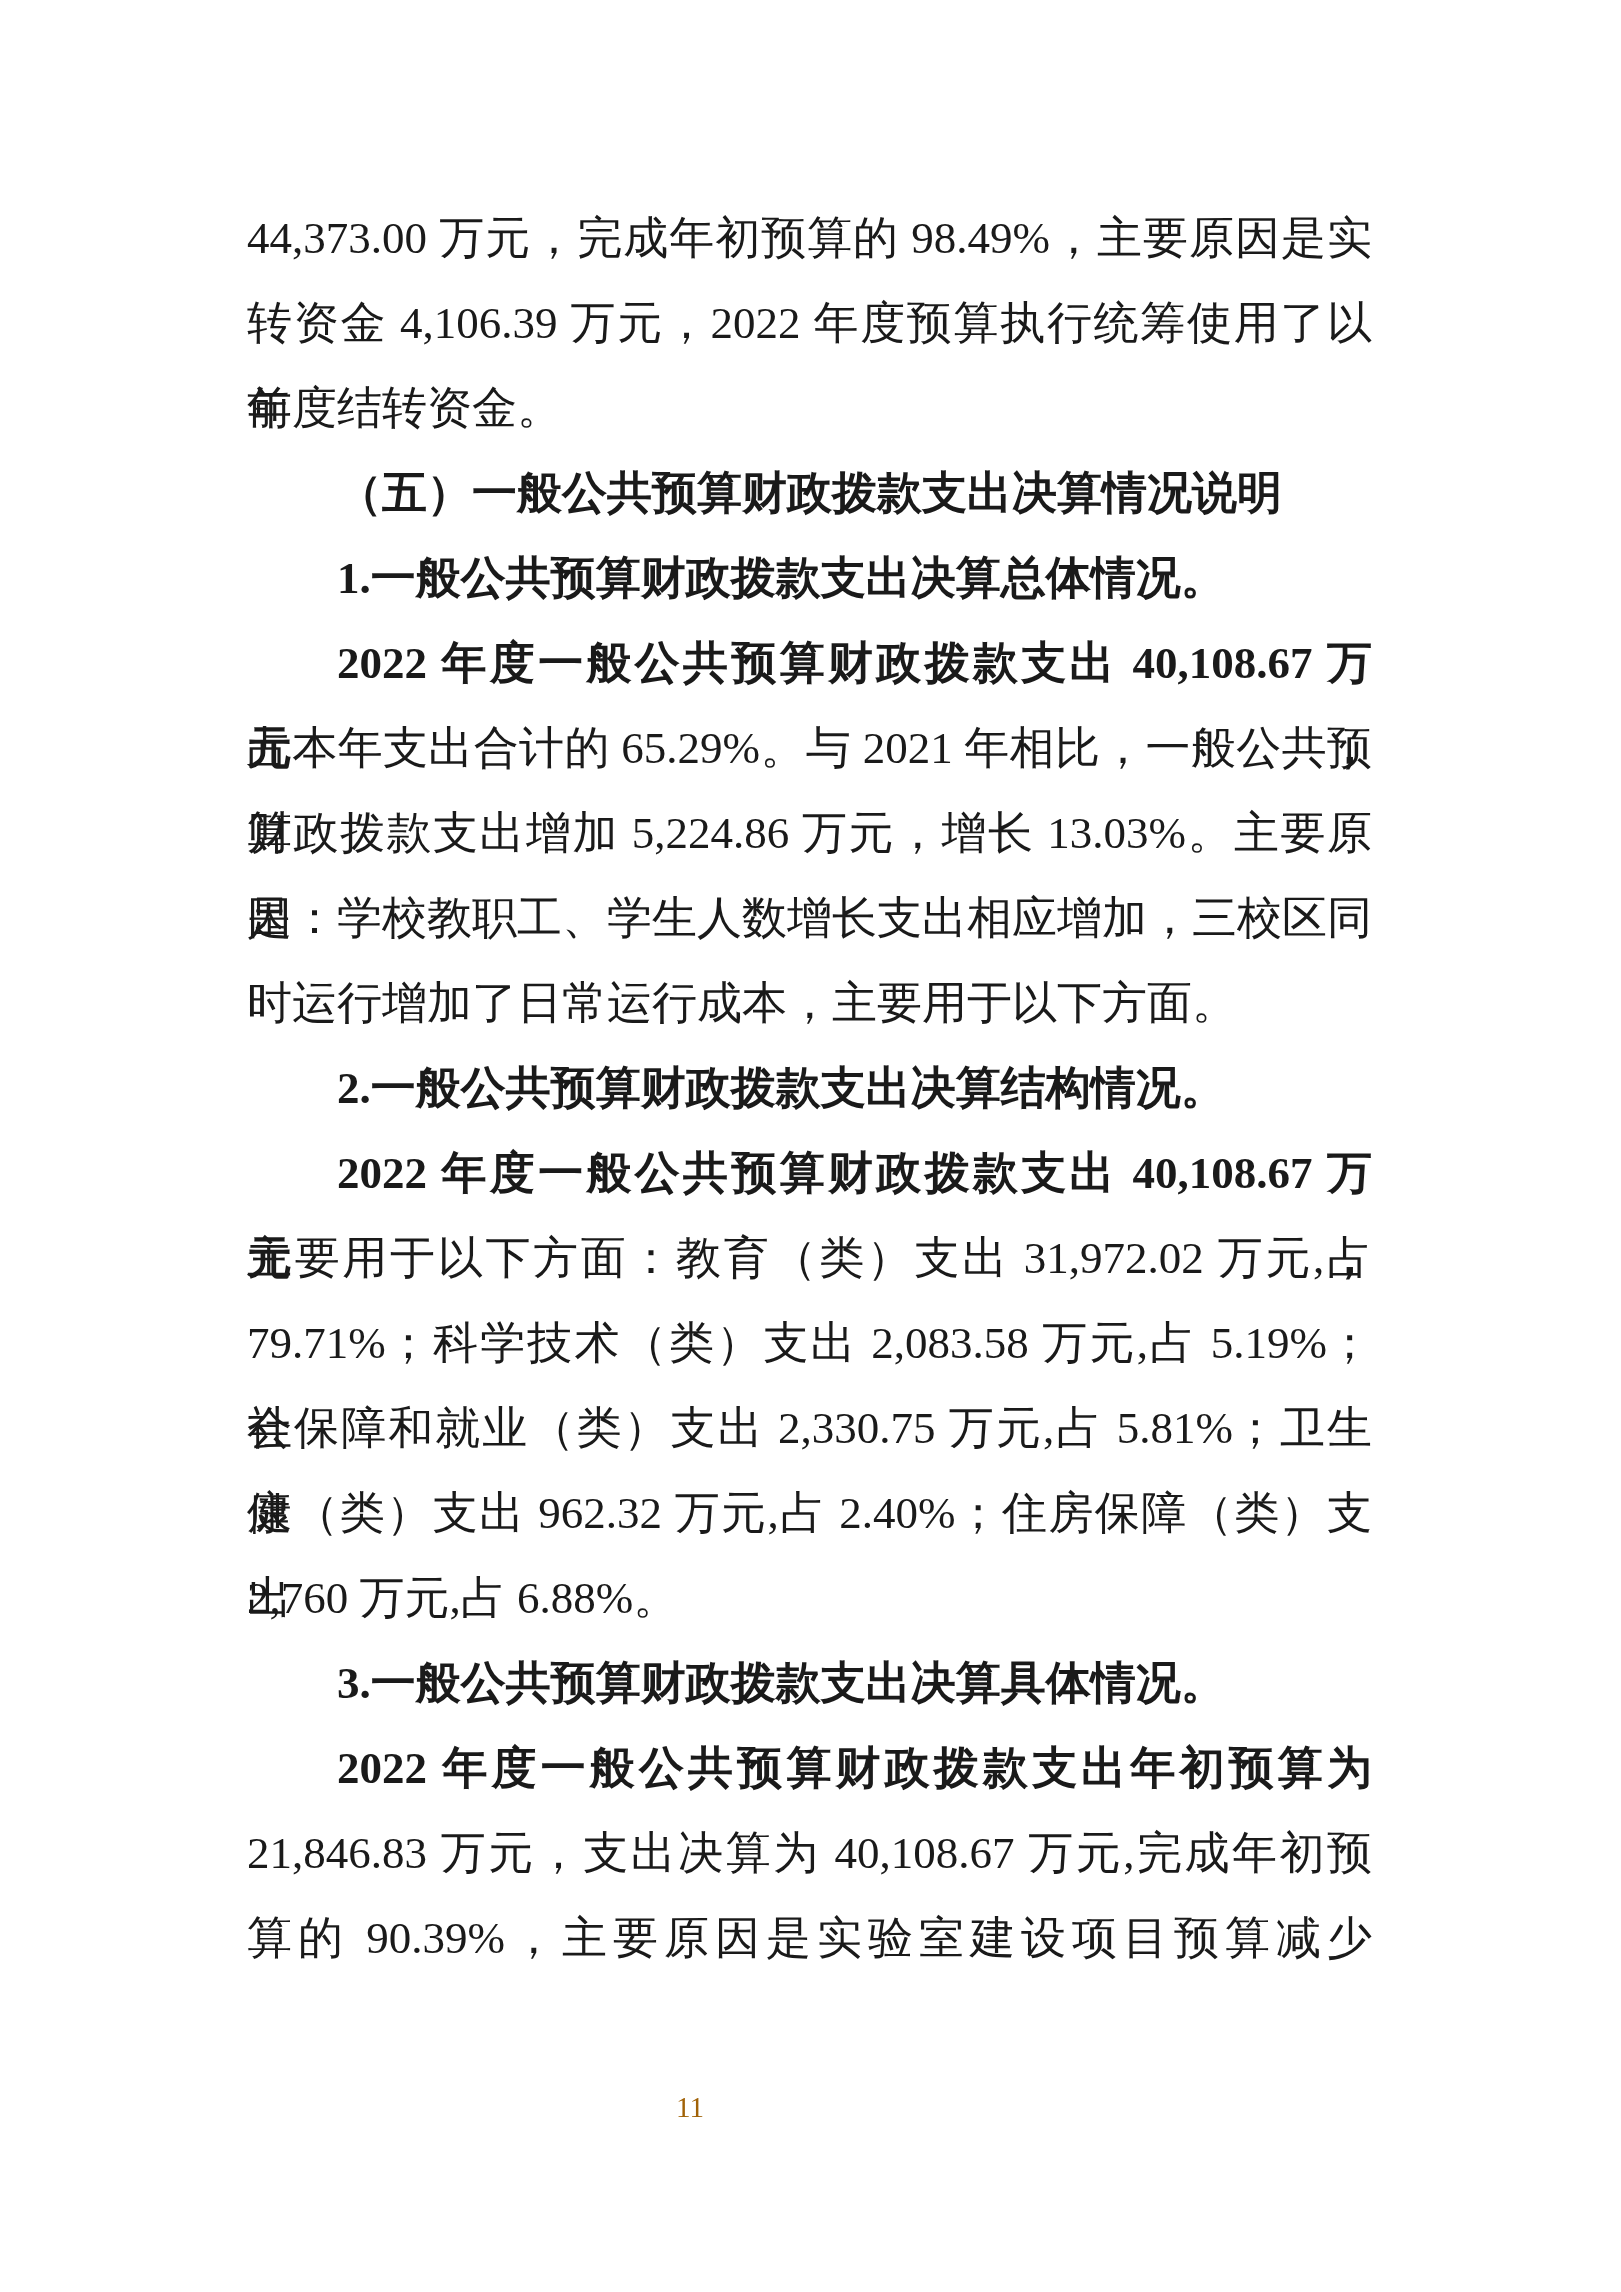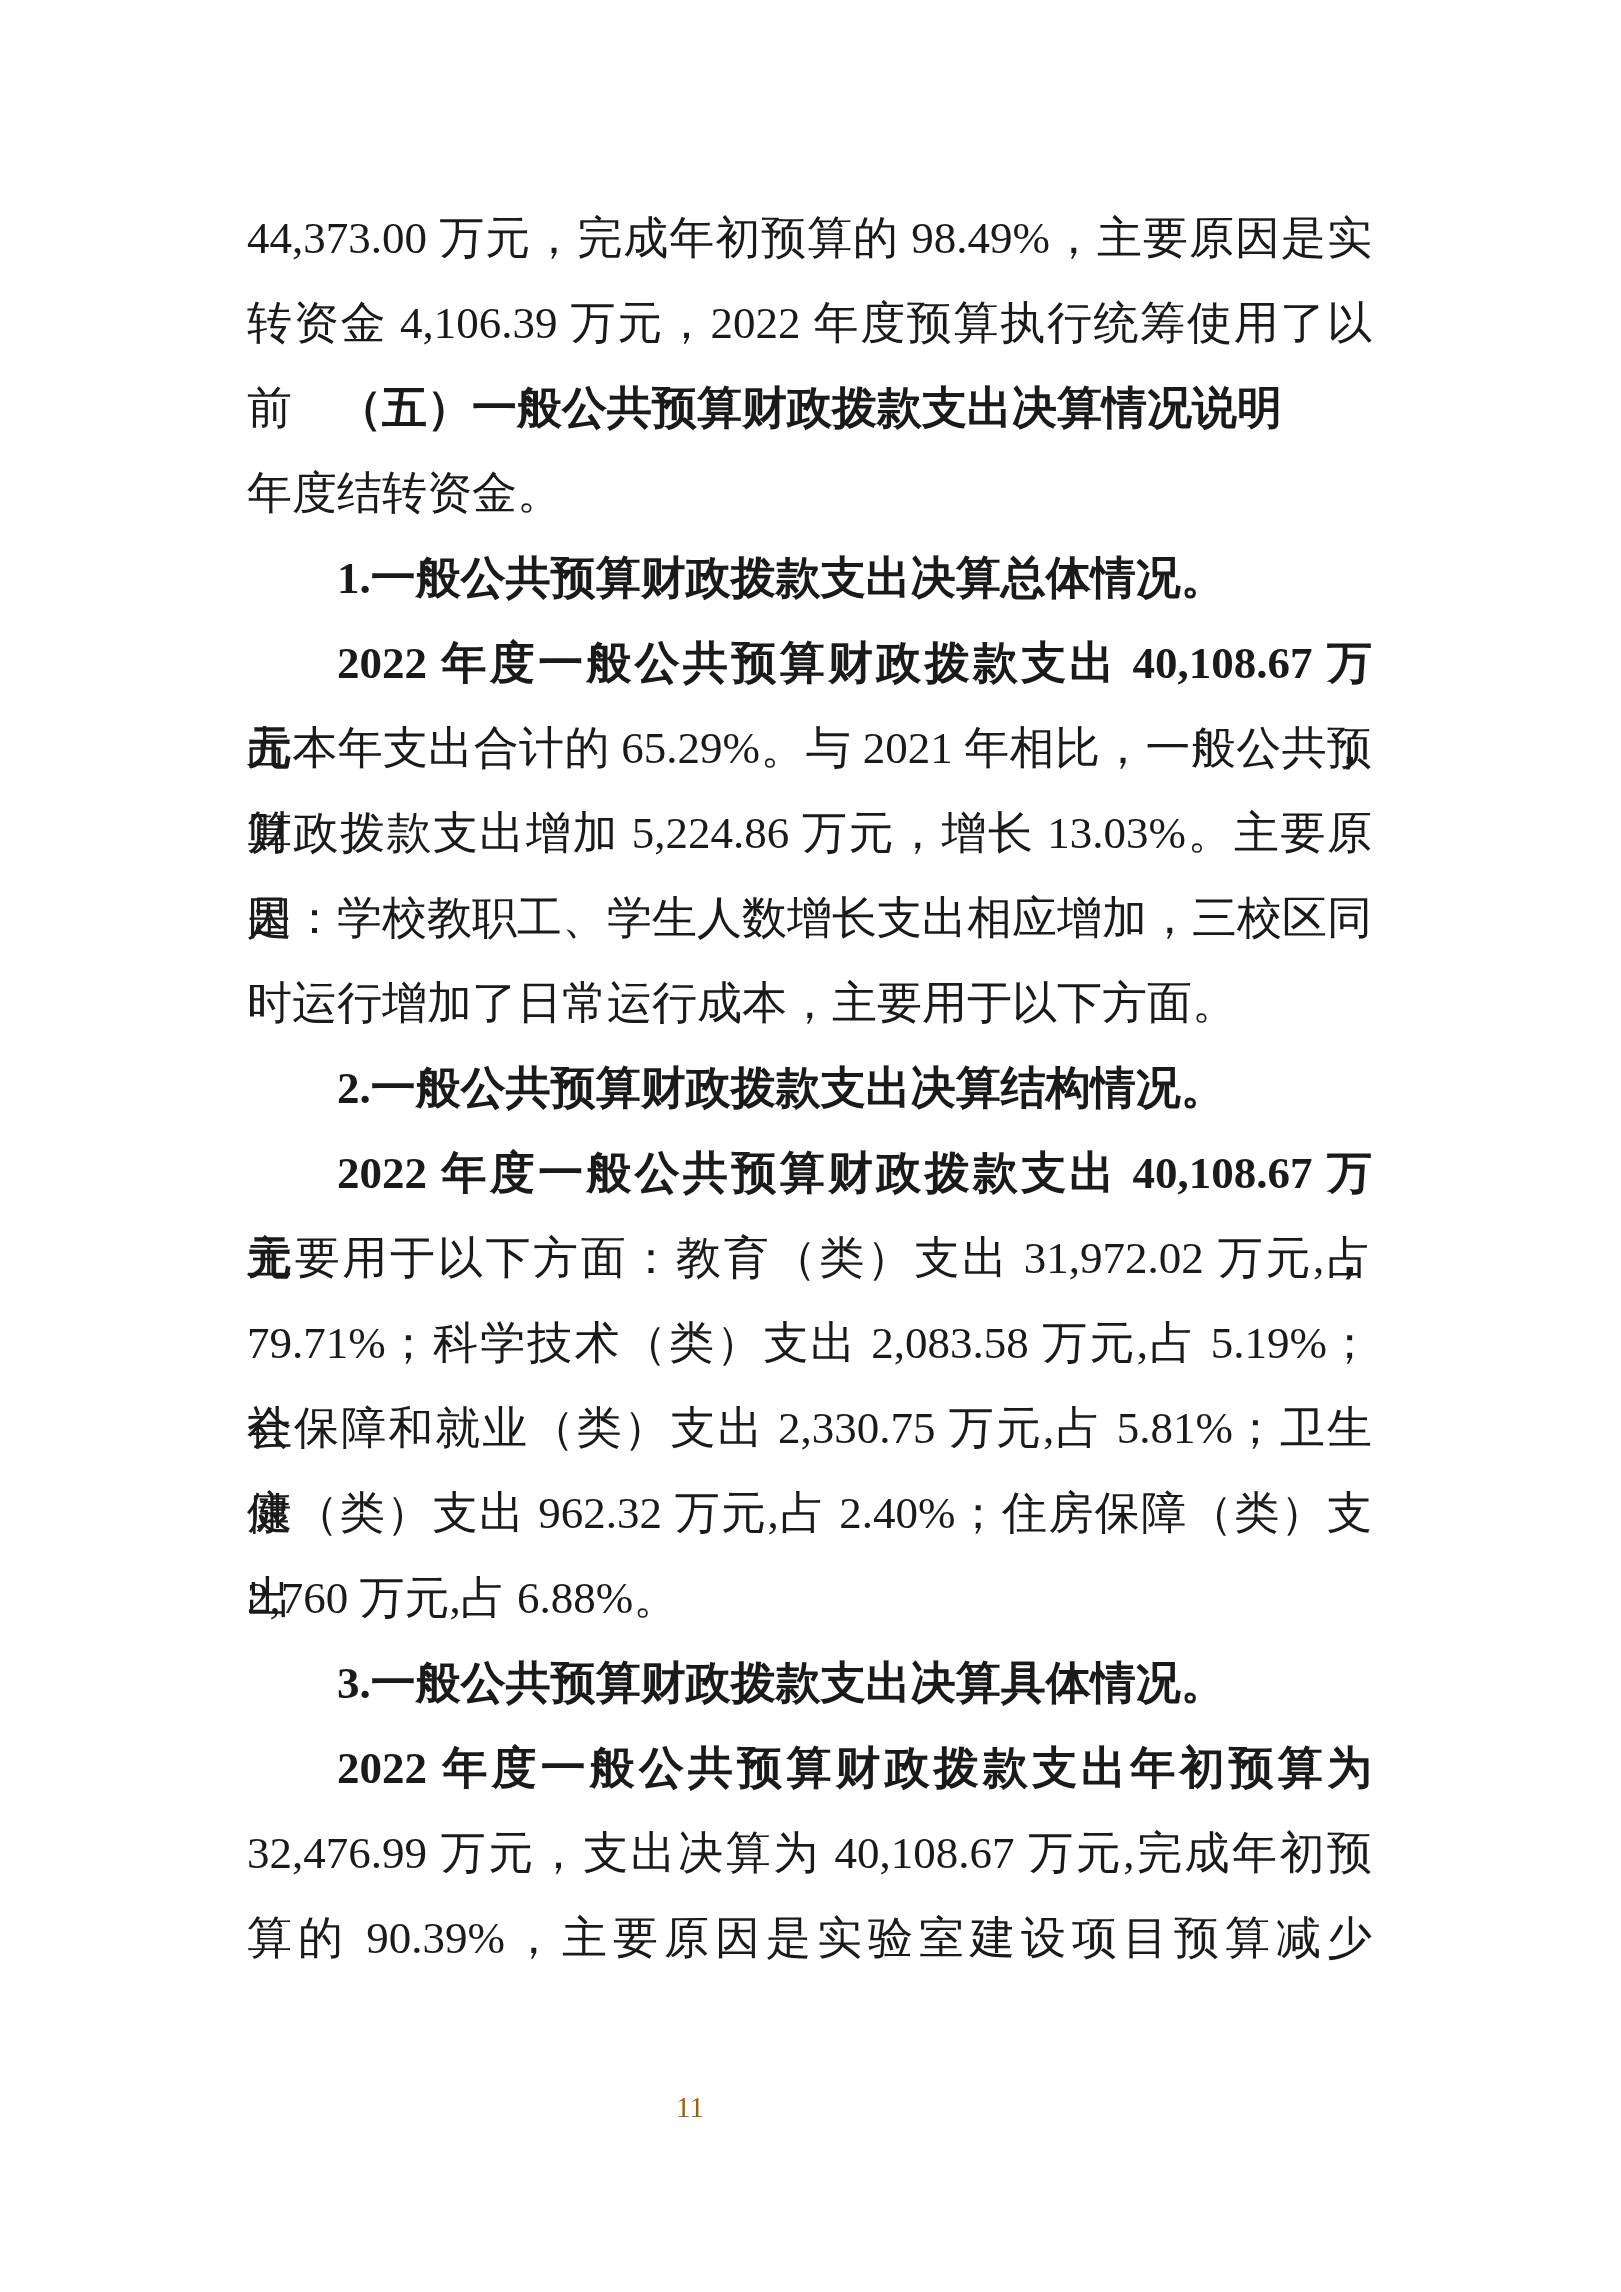--- a/index.html
+++ b/index.html
@@ -58,35 +58,35 @@
     color: #a16207;
   }
 </style>
 </head>
 <body>
 
 <div class="page">
   <div class="content">
     <div class="line jl">44,373.00 万元，完成年初预算的 98.49%，主要原因是实</div>
     <div class="line jl">转资金 4,106.39 万元，2022 年度预算执行统筹使用了以前</div>
+    <div class="line">年度结转资金。</div>
     <div class="line heading indent">（五）一般公共预算财政拨款支出决算情况说明</div>
-    <div class="line">年度结转资金。</div>
     <div class="line heading indent">1.一般公共预算财政拨款支出决算总体情况。</div>
     <div class="line jl indent">2022 年度一般公共预算财政拨款支出 40,108.67 万元，</div>
     <div class="line jl">占本年支出合计的 65.29%。与 2021 年相比，一般公共预算</div>
     <div class="line jl">财政拨款支出增加 5,224.86 万元，增长 13.03%。主要原因</div>
     <div class="line jl">是：学校教职工、学生人数增长支出相应增加，三校区同</div>
     <div class="line">时运行增加了日常运行成本，主要用于以下方面。</div>
     <div class="line heading indent">2.一般公共预算财政拨款支出决算结构情况。</div>
     <div class="line jl indent">2022 年度一般公共预算财政拨款支出 40,108.67 万元，</div>
     <div class="line jl">主要用于以下方面：教育（类）支出 31,972.02 万元,占</div>
     <div class="line jl">79.71%；科学技术（类）支出 2,083.58 万元,占 5.19%；社</div>
     <div class="line jl">会保障和就业（类）支出 2,330.75 万元,占 5.81%；卫生健</div>
     <div class="line jl">康（类）支出 962.32 万元,占 2.40%；住房保障（类）支出</div>
     <div class="line">2,760 万元,占 6.88%。</div>
     <div class="line heading indent">3.一般公共预算财政拨款支出决算具体情况。</div>
     <div class="line jl indent">2022 年度一般公共预算财政拨款支出年初预算为</div>
-    <div class="line jl">32,476.99 万元，支出决算为 40,108.67 万元,完成年初预</div>
+    <div class="line jl">21,846.83 万元，支出决算为 40,108.67 万元,完成年初预</div>
     <div class="line jl">算的 90.39%，主要原因是实验室建设项目预算减少</div>
   </div>
   <div class="page-number">11</div>
 </div>
 
 
 </body></html>

